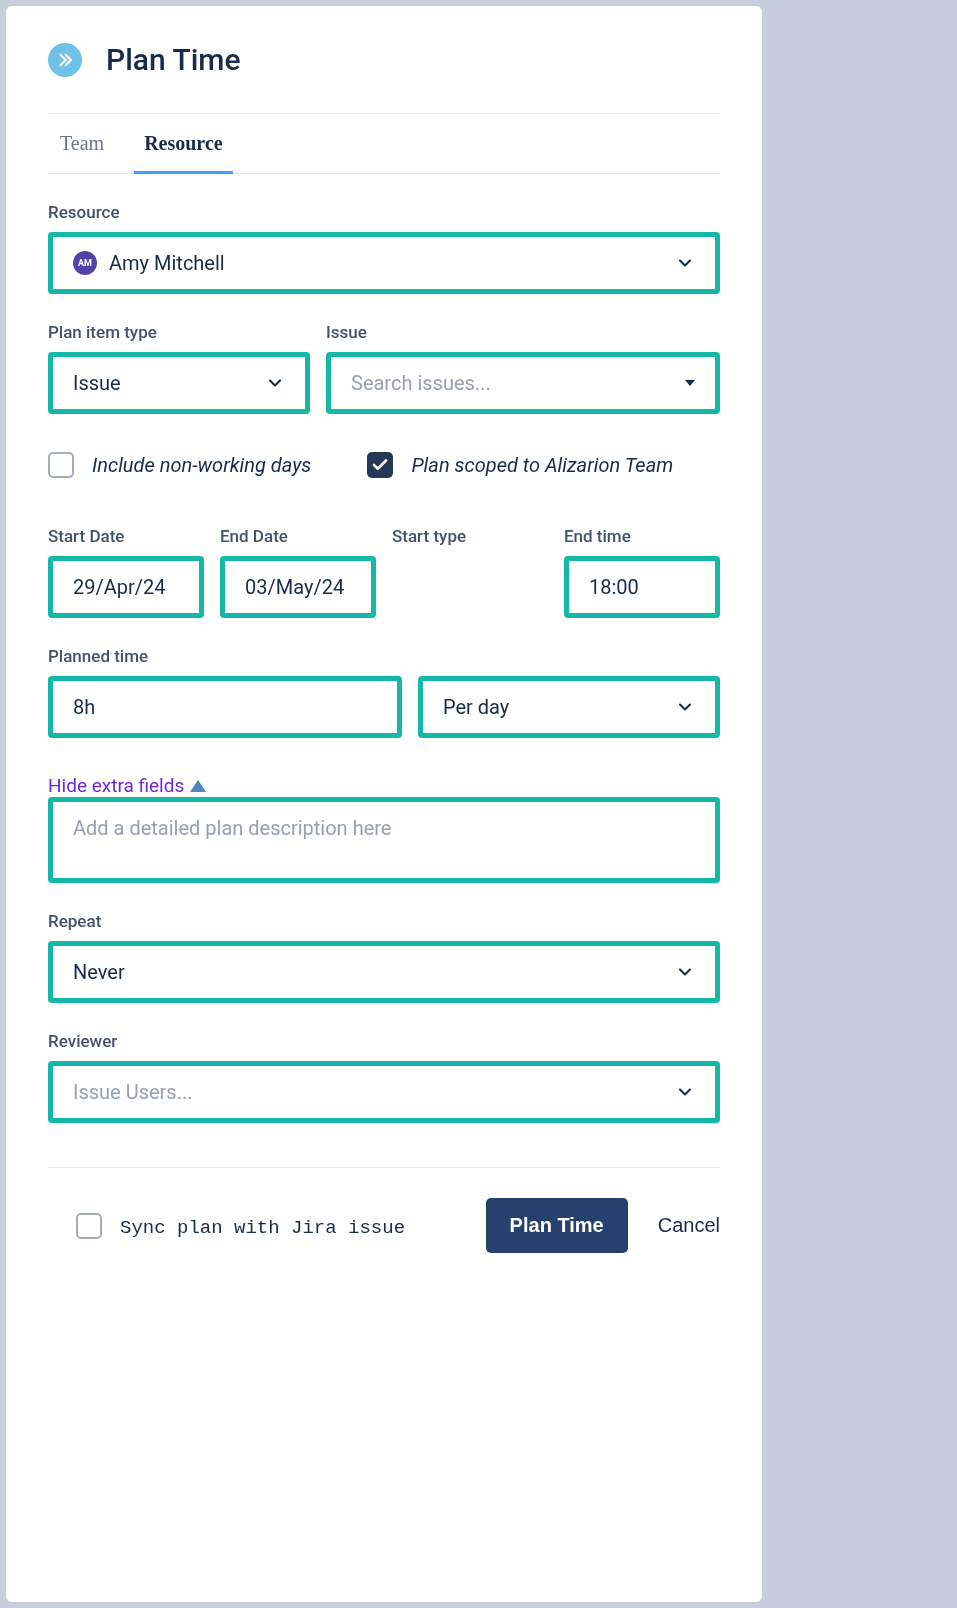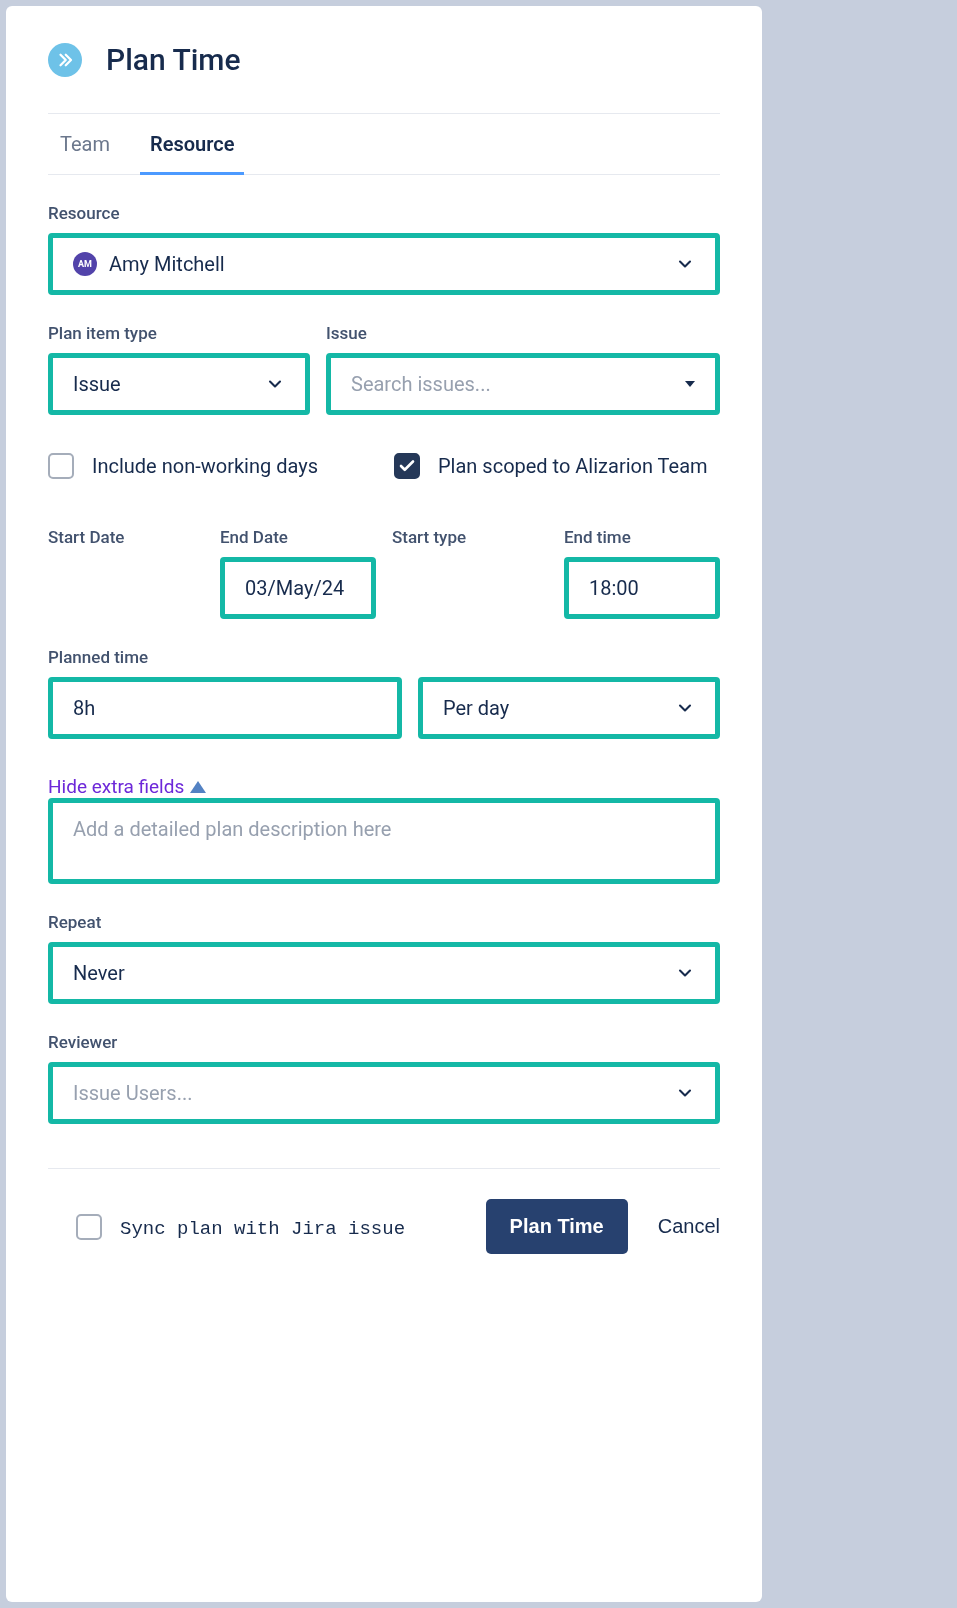--- a/index.html
+++ b/index.html
@@ -42,20 +42,21 @@
   }
   .tabs-wrap {
     border-top: 1px solid #e6e9ef;
     border-bottom: 1px solid #e6e9ef;
     padding-top: 18px;
   }
   .tabs {
     display: flex;
     gap: 40px;
     padding-left: 12px;
+    font-family: Liberation Serif, serif;
   }
   .tab {
     font-size: 20px;
     color: #6b778c;
     padding-bottom: 18px;
     cursor: pointer;
     position: relative;
   }
   .tab.active {
     color: #172b4d;
@@ -133,21 +134,22 @@
   .checkbox.checked {
     background: #253858;
     border-color: #253858;
   }
   .checkbox-label {
     font-size: 20px;
     color: #172b4d;
   }
   .checkboxes-container {
     display: flex;
-    gap: 76px;
+    gap: 56px;
+    font-style: italic;
   }
   .toggle-link {
     color: #6d28d9;
     font-size: 19px;
     display: inline-flex;
     align-items: center;
     gap: 6px;
     margin-top: 36px;
     cursor: pointer;
     font-weight: 400;
@@ -271,20 +273,23 @@
           </svg>
       </div>
       <span class="checkbox-label">Plan scoped to Alizarion Team</span>
     </div>
   </div>
 
   
   <div class="row" style="margin-top:20px;">
     <div style="flex:1;">
       <div class="field-label">Start Date</div>
+      <div class="input">
+          <span>29/Apr/24</span>
+        </div>
     </div>
     <div style="flex:1;">
       <div class="field-label">End Date</div>
       <div class="input">
           <span>03/May/24</span>
         </div>
     </div>
     <div style="flex:1;">
       <div class="field-label">Start type</div>
     </div>

